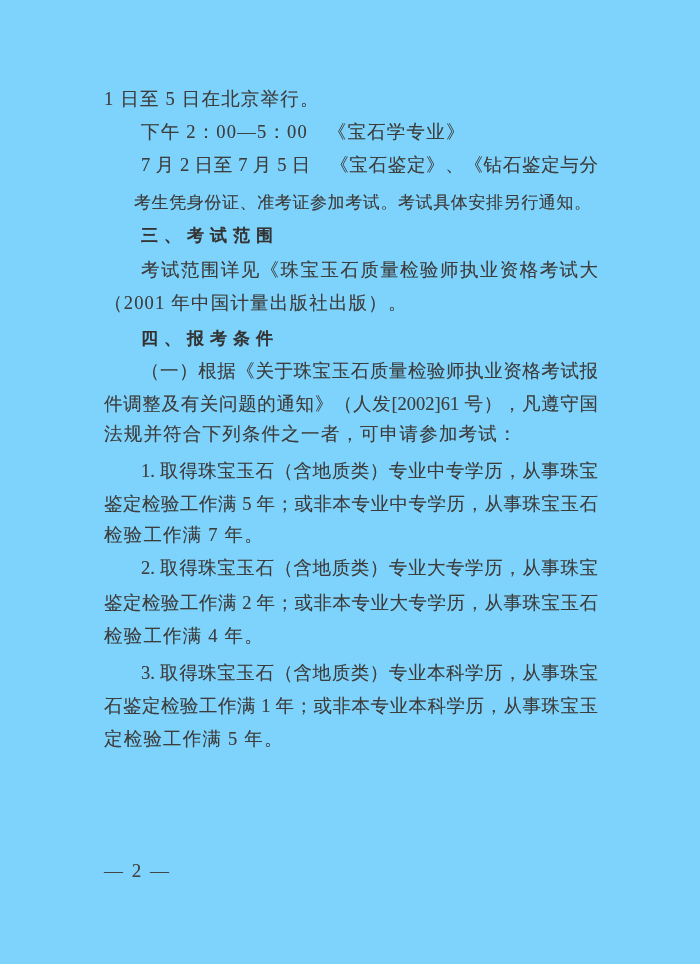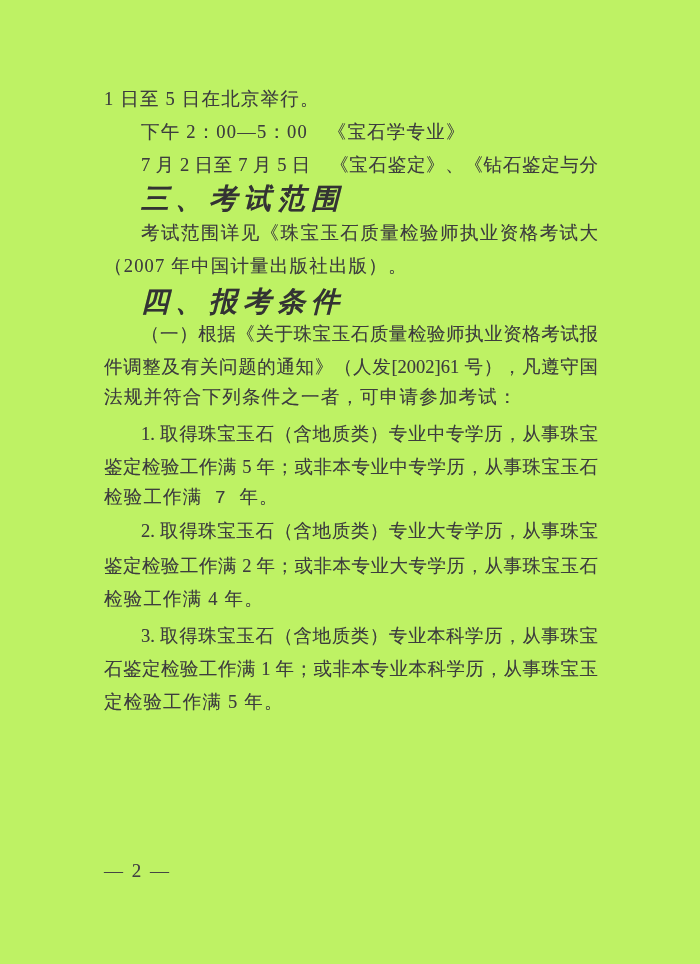--- a/index.html
+++ b/index.html
@@ -4,21 +4,21 @@
 <style>
   html, body {
     margin: 0;
     padding: 0;
     background: #ffffff;
   }
   .page {
     position: relative;
     width: 700px;
     height: 964px;
-    background: #bef264;
+    background: #7dd3fc;
     overflow: hidden;
     font-family: "Liberation Serif", "DejaVu Serif", serif;
   }
   .textblock {
     position: absolute;
     left: 104px;
     top: 83px;
     width: 494px;
   }
   .line {
@@ -34,56 +34,56 @@
   .just {
     letter-spacing: 0;
     white-space: normal;
     overflow: hidden;
     text-align: justify;
     text-align-last: justify;
   }
   .just.ind { width: 457px; }
   .hd {
     font-weight: 700;
-    font-size: 28px;
+    font-size: 17px;
     letter-spacing: 6px;
     color: #333333;
     font-family: "Liberation Sans", "DejaVu Sans", sans-serif;
-    font-style: italic;
   }
   .small {
     font-size: 17px;
     letter-spacing: 0.6px;
     padding-left: 30px;
   }
   .mt2 { margin-top: 2px; }
   .mt4 { margin-top: 4px; }
-  .mtm2 { margin-top: -2px; font-family: Liberation Mono, monospace; }
+  .mtm2 { margin-top: -2px; }
   .mtm3 { margin-top: -3px; }
   .footer {
     position: absolute;
     left: 104px;
     top: 860px;
     font-size: 19px;
     letter-spacing: 2px;
     color: #424242;
     text-shadow: 0 0 0.5px rgba(80,80,80,0.45);
   }
 </style>
 </head>
 <body>
 
 <div class="page">
   <div class="textblock">
     <div class="line">1 日至 5 日在北京举行。</div>
     <div class="line ind">下午 2：00—5：00　《宝石学专业》</div>
     <div class="line ind just">7 月 2 日至 7 月 5 日　《宝石鉴定》、《钻石鉴定与分级》实</div>
+    <div class="line small mt4">考生凭身份证、准考证参加考试。考试具体安排另行通知。</div>
     <div class="line hd ind">三、考试范围</div>
     <div class="line ind just mt2">考试范围详见《珠宝玉石质量检验师执业资格考试大纲》</div>
-    <div class="line">（2007 年中国计量出版社出版）。</div>
+    <div class="line">（2001 年中国计量出版社出版）。</div>
     <div class="line hd ind mt2">四、报考条件</div>
     <div class="line ind just">（一）根据《关于珠宝玉石质量检验师执业资格考试报名条</div>
     <div class="line just">件调整及有关问题的通知》（人发[2002]61 号），凡遵守国家法律</div>
     <div class="line mtm3">法规并符合下列条件之一者，可申请参加考试：</div>
     <div class="line ind just mt4">1. 取得珠宝玉石（含地质类）专业中专学历，从事珠宝玉石</div>
     <div class="line just">鉴定检验工作满 5 年；或非本专业中专学历，从事珠宝玉石鉴定</div>
     <div class="line mtm2">检验工作满 7 年。</div>
     <div class="line ind just">2. 取得珠宝玉石（含地质类）专业大专学历，从事珠宝玉石</div>
     <div class="line just mt2">鉴定检验工作满 2 年；或非本专业大专学历，从事珠宝玉石鉴定</div>
     <div class="line">检验工作满 4 年。</div>

